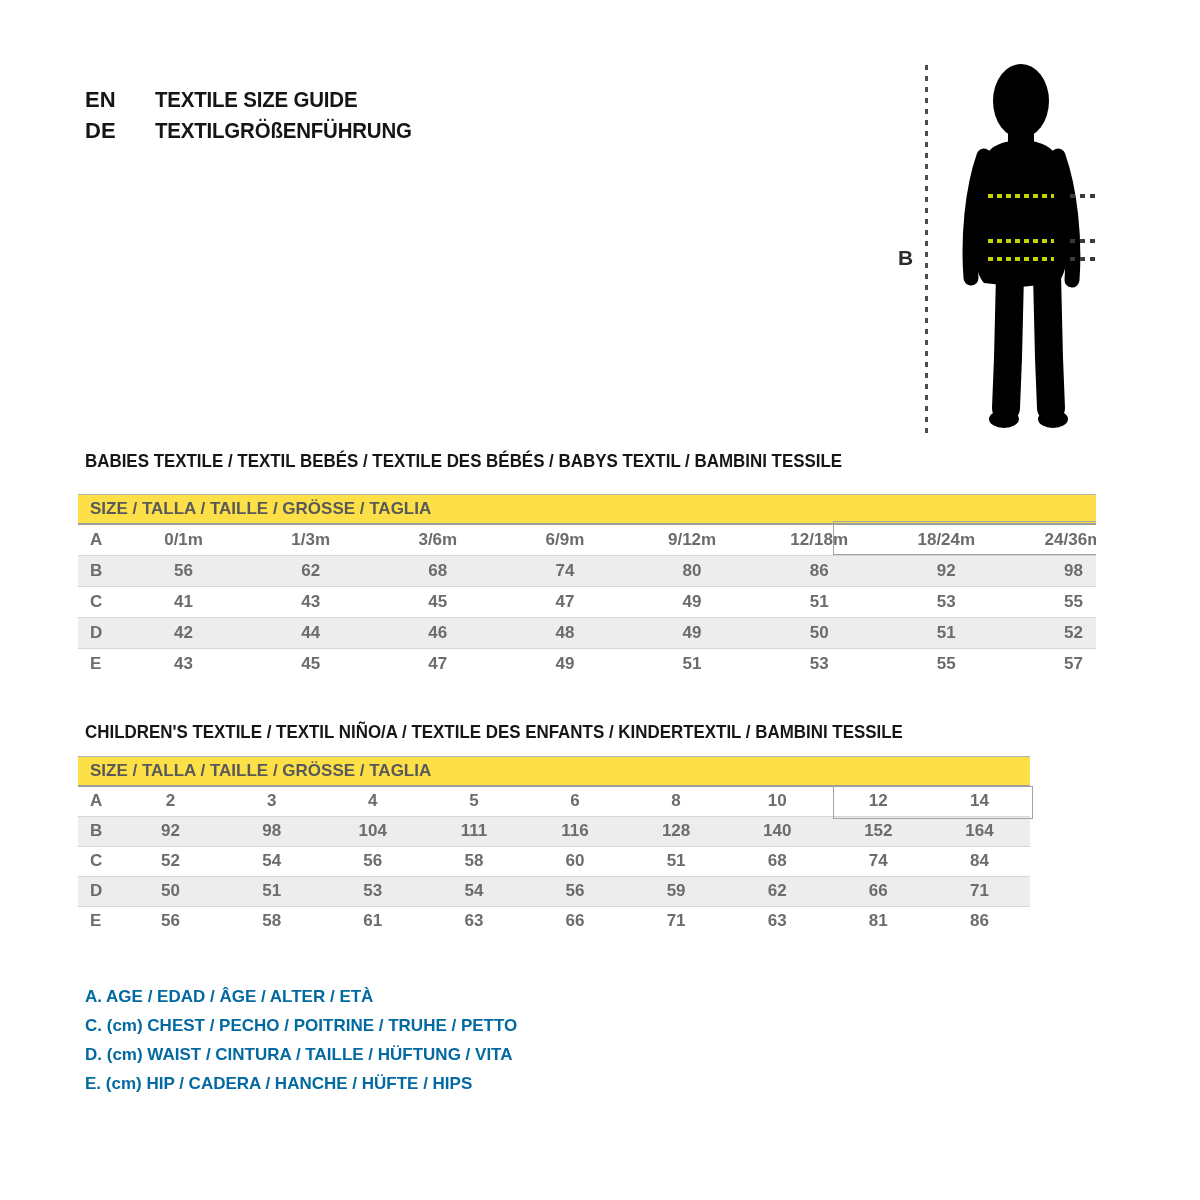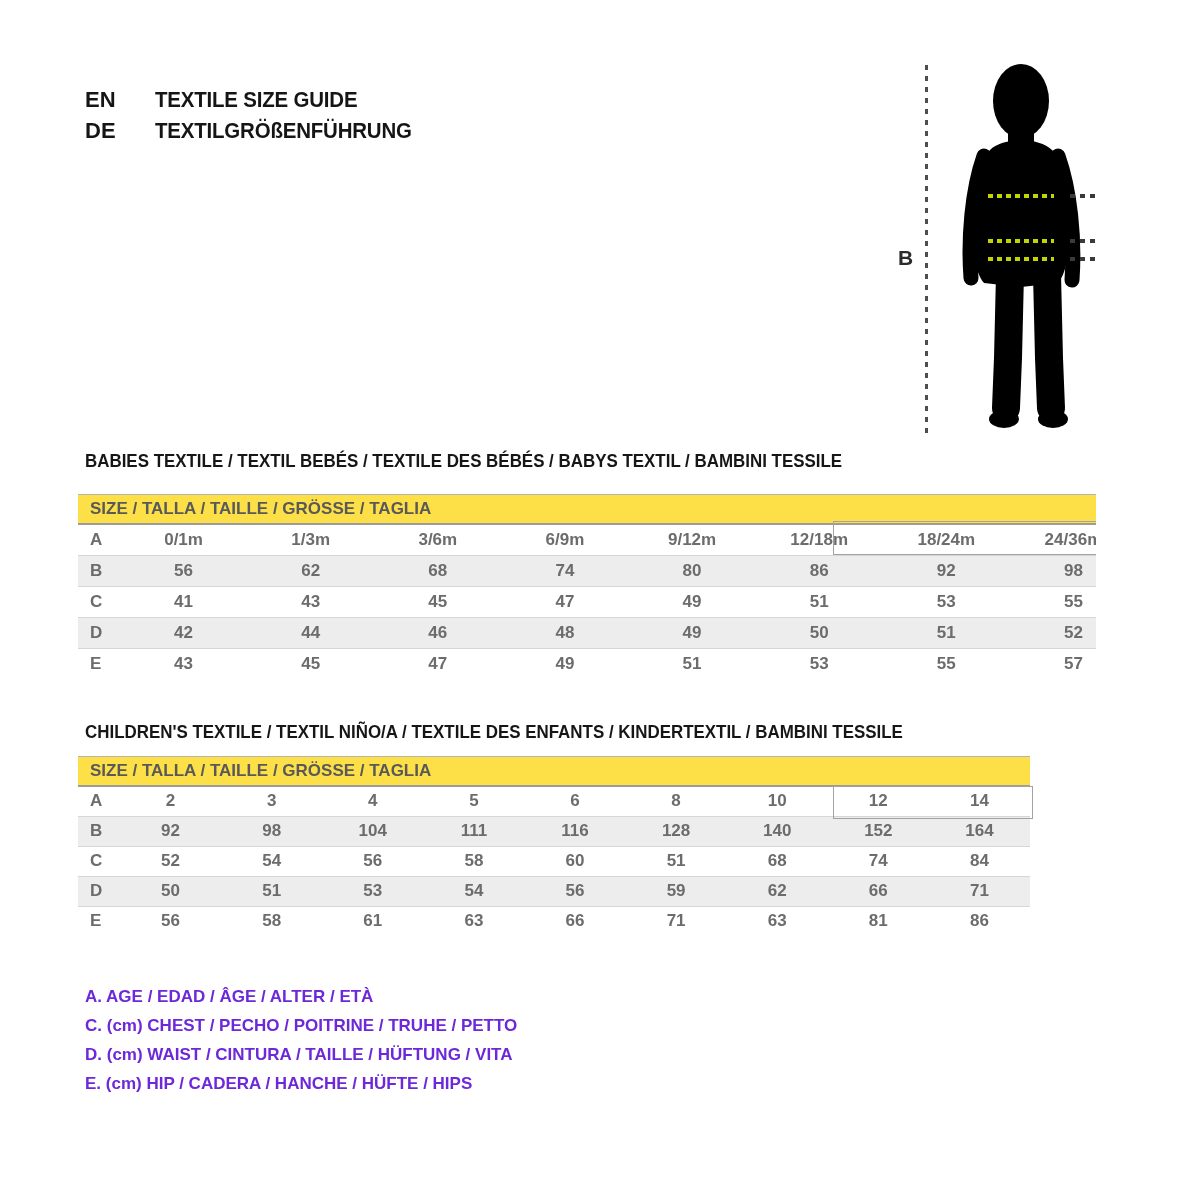--- a/index.html
+++ b/index.html
@@ -53,21 +53,21 @@
   table.size-table td{font-size:17px;font-weight:bold;color:#6c6c6c;text-align:center;padding:0;white-space:nowrap;}
   col.label-col{width:42px;}
 
   
   .highlight-box{position:absolute;border:1px solid #a3a3a3;background:transparent;}
   .hl-babies{left:833px;top:521px;width:305px;height:32px;}
   .hl-children{left:833px;top:786px;width:198px;height:31px;}
 
   
   .legend{position:absolute;left:85px;top:982px;}
-  .legend-row{height:29px;line-height:29px;font-size:17px;font-weight:bold;color:#6d28d9;white-space:nowrap;}
+  .legend-row{height:29px;line-height:29px;font-size:17px;font-weight:bold;color:#0369a1;white-space:nowrap;}
 </style>
 </head>
 <body>
 
 <div class="page">
 
   <section class="languages">
     <div class="lang-row">
       <span class="lang-code">EN</span><span class="lang-title">TEXTILE SIZE GUIDE</span>
     </div>

